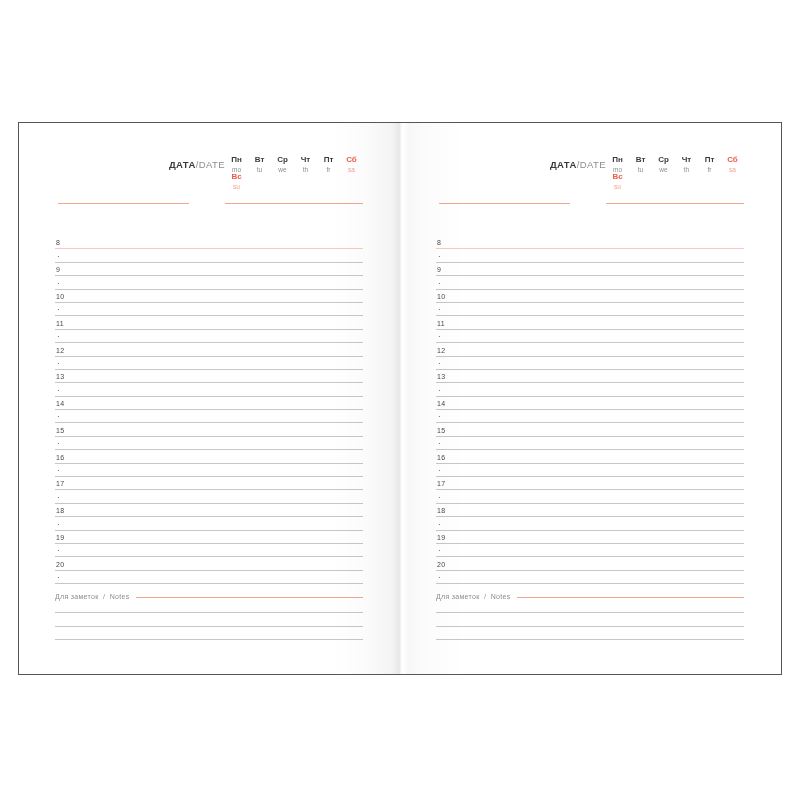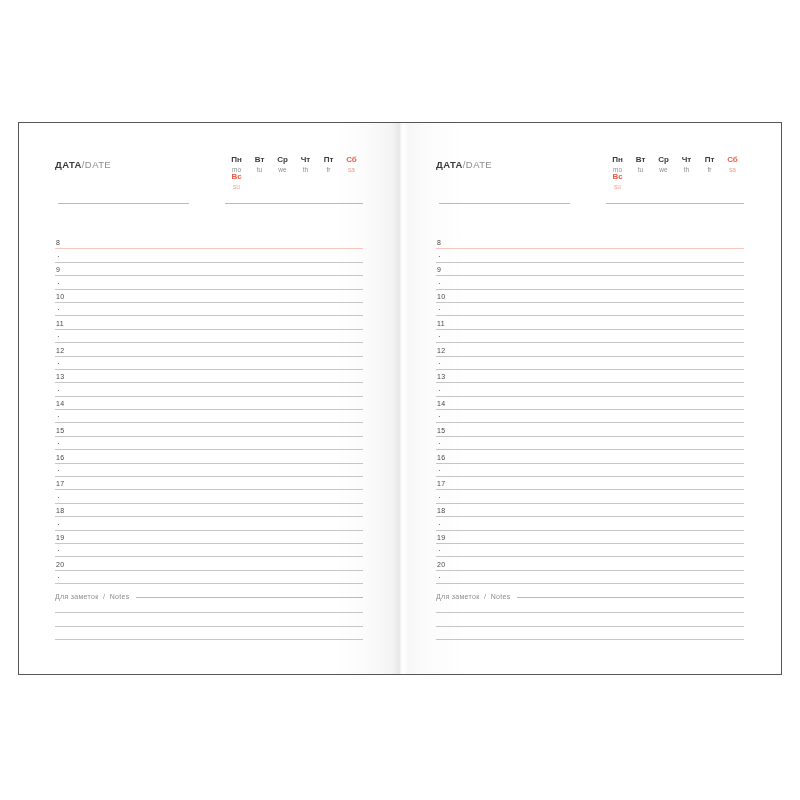--- a/index.html
+++ b/index.html
@@ -22,21 +22,21 @@
       rgba(0,0,0,0) 0%,
       rgba(0,0,0,0.015) 25%,
       rgba(0,0,0,0.045) 44%,
       rgba(0,0,0,0.095) 49.5%,
       rgba(0,0,0,0.02) 51%,
       rgba(0,0,0,0) 52.5%,
       rgba(0,0,0,0.032) 56%,
       rgba(0,0,0,0.015) 68%,
       rgba(0,0,0,0) 100%);}
   .header{position:absolute;top:33px;left:36px;right:37px;display:flex;
-    justify-content:space-between;align-items:flex-start;}
+    justify-content:flex-end;align-items:flex-start;}
   .date-label{margin-top:4px;font-size:9.5px;letter-spacing:0.4px;line-height:1;}
   .dl-bold{font-weight:bold;color:var(--text-dark);}
   .dl-light{font-weight:normal;color:var(--text-gray);}
   .days{width:138px;display:grid;grid-template-columns:repeat(6,1fr);}
   .day-ru{font-size:8px;font-weight:bold;color:var(--text-dark);text-align:center;line-height:1.1;}
   .day-en{font-size:6.5px;color:var(--text-gray);text-align:center;line-height:1;margin-top:2px;}
   .day-cell.weekend .day-ru{color:var(--accent);}
   .day-cell.weekend .day-en{color:var(--accent-soft);}
   .underlines{position:absolute;top:80px;left:36px;right:37px;display:flex;
     justify-content:space-between;}

